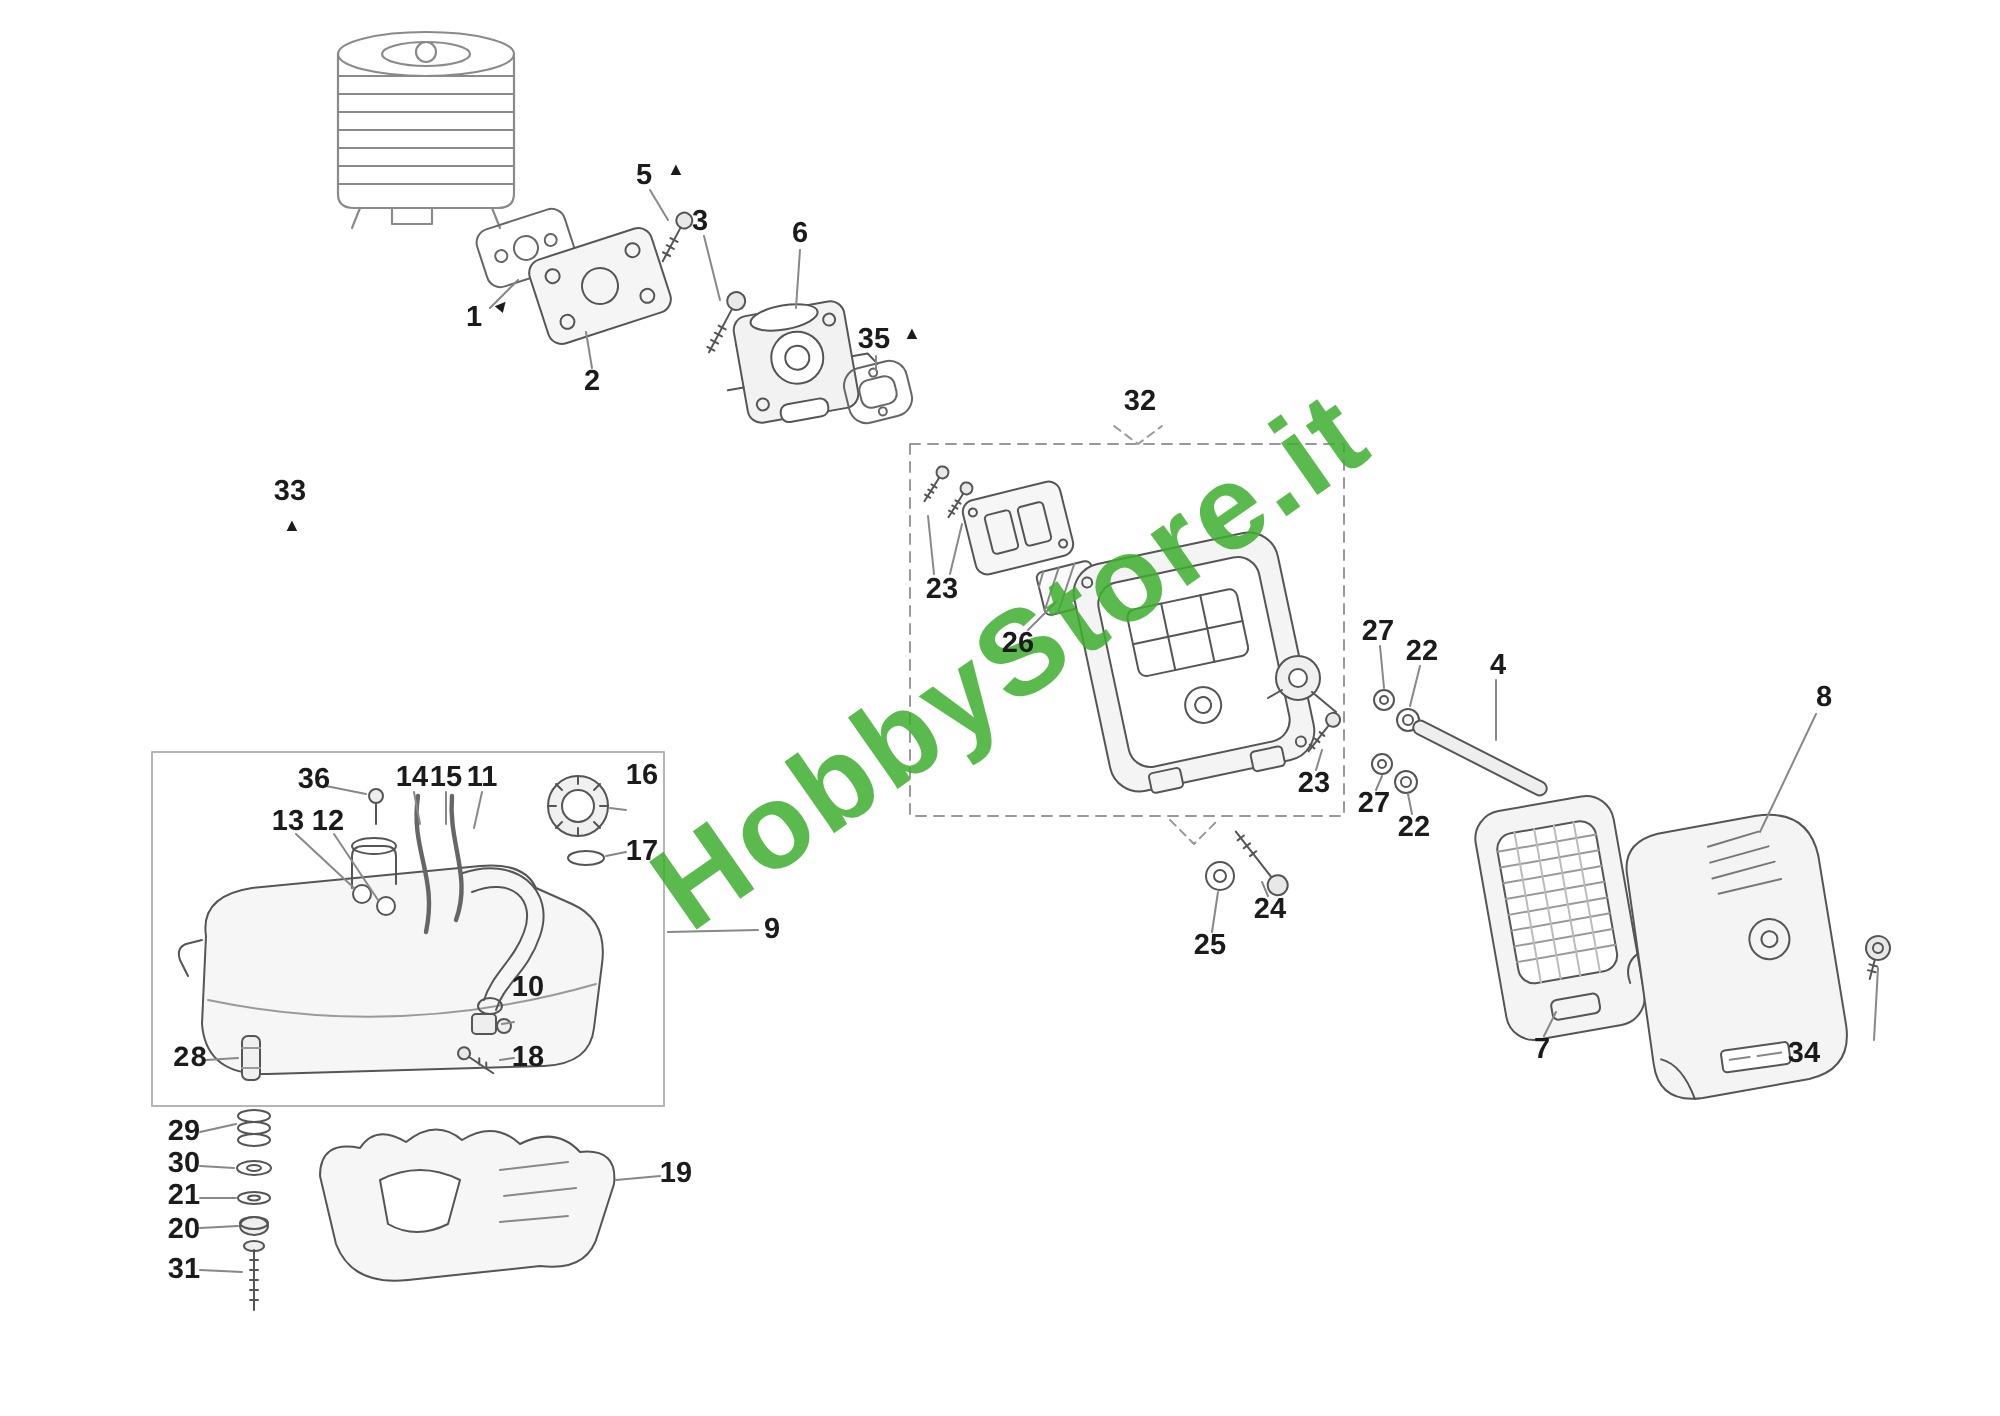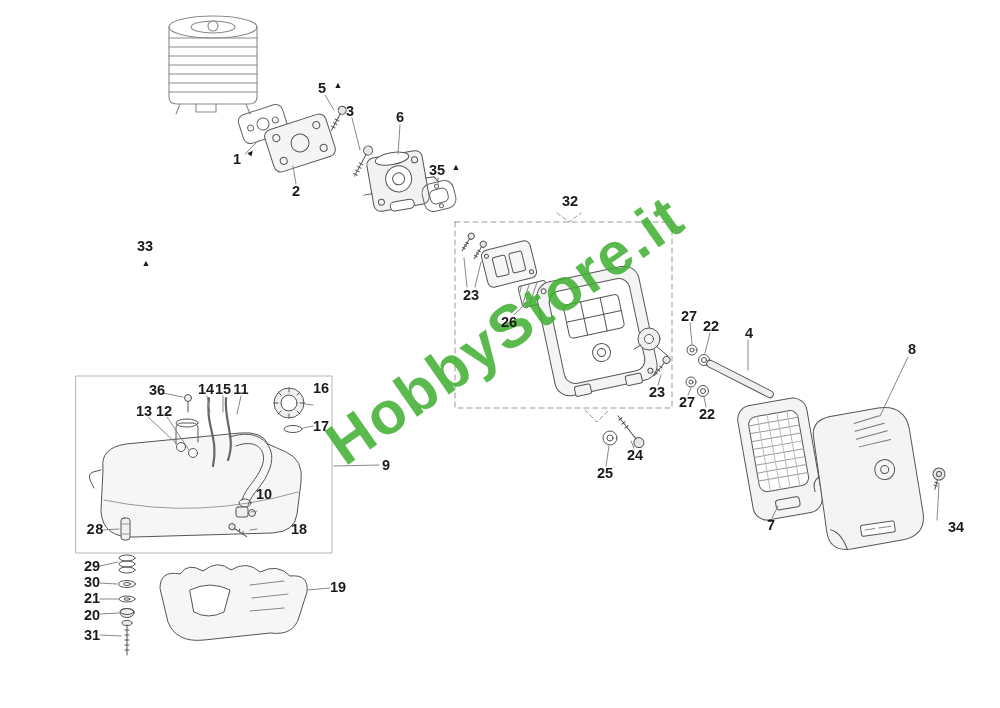--- a/index.html
+++ b/index.html
@@ -314,33 +314,33 @@
   <span class="callout" style="left:689px; top:316px;">27</span>
   <span class="callout" style="left:711px; top:326px;">22</span>
   <span class="callout" style="left:749px; top:333px;">4</span>
   <span class="callout" style="left:912px; top:349px;">8</span>
   <span class="callout" style="left:657px; top:392px;">23</span>
   <span class="callout" style="left:687px; top:402px;">27</span>
   <span class="callout" style="left:707px; top:414px;">22</span>
   <span class="callout" style="left:635px; top:455px;">24</span>
   <span class="callout" style="left:605px; top:473px;">25</span>
   <span class="callout" style="left:771px; top:525px;">7</span>
-  <span class="callout" style="left:956px; top:527px;">34</span>
+  <span class="callout" style="left:902px; top:527px;">34</span>
   <span class="callout" style="left:145px; top:246px;">33</span>
   <span class="callout" style="left:157px; top:390px;">36</span>
   <span class="callout" style="left:206px; top:389px;">14</span>
   <span class="callout" style="left:223px; top:389px;text-align:right;">15</span>
   <span class="callout" style="left:241px; top:389px;">11</span>
   <span class="callout" style="left:144px; top:411px;">13</span>
   <span class="callout" style="left:164px; top:411px;">12</span>
   <span class="callout" style="left:321px; top:388px;">16</span>
   <span class="callout" style="left:321px; top:426px;">17</span>
   <span class="callout" style="left:386px; top:465px;">9</span>
   <span class="callout" style="left:264px; top:494px;">10</span>
-  <span class="callout" style="left:264px; top:529px;margin-left:35px;">18</span>
+  <span class="callout" style="left:264px; top:529px;">18</span>
   <span class="callout" style="left:95px;  top:530px;font-family:Liberation Mono, monospace;">28</span>
   <span class="callout" style="left:92px;  top:566px;">29</span>
   <span class="callout" style="left:92px;  top:582px;">30</span>
   <span class="callout" style="left:92px;  top:598px;">21</span>
   <span class="callout" style="left:92px;  top:615px;">20</span>
   <span class="callout" style="left:92px;  top:635px;">31</span>
   <span class="callout" style="left:338px; top:587px;">19</span>
 
   <span class="marker rot" style="left:251px; top:153px;">▲</span>
   <span class="marker" style="left:338px; top:85px;">▲</span>

